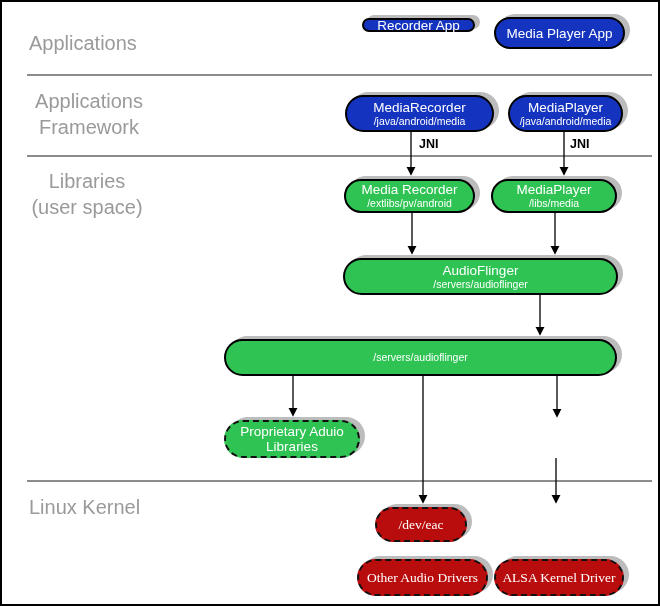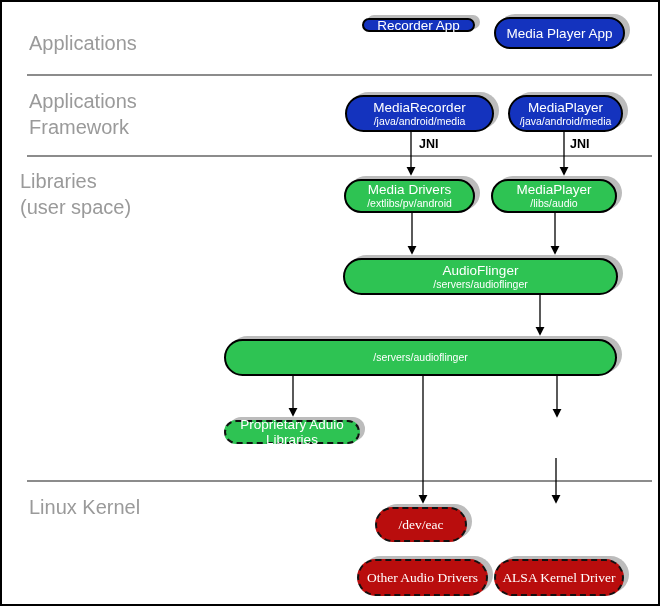--- a/index.html
+++ b/index.html
@@ -7,21 +7,21 @@
     position:relative;width:660px;height:606px;box-sizing:border-box;
     border:2px solid #000;background:#fff;overflow:hidden;
     font-family:"Liberation Sans", sans-serif;
   }
   .divider{
     position:absolute;left:25px;width:625px;height:0;
     border-top:2px solid var(--divider,#8c8c8c);
   }
   .layer-label{
     position:absolute;color:var(--layer-text,#9a9a9a);
-    font-size:20px;line-height:26px;white-space:nowrap;
+    font-size:20px;line-height:26px;text-align:center;white-space:nowrap;
   }
   .node{
     position:absolute;box-sizing:border-box;border-radius:19px;
     display:flex;flex-direction:column;align-items:center;justify-content:center;
     color:#fff;text-align:center;
     box-shadow:5px -3px 0 var(--shadow,#bcbcbc);
   }
   .node .title{font-size:13.5px;line-height:15px;white-space:nowrap;}
   .node .path{font-size:10.5px;line-height:13px;white-space:nowrap;}
   .blue{background:var(--blue,#1433be);border:2px solid #000;}
@@ -88,35 +88,35 @@
   <div class="node blue" style="left:343px;top:93px;width:149px;height:37px">
     <div class="title">MediaRecorder</div>
     <div class="path">/java/android/media</div>
   </div>
   <div class="node blue" style="left:506px;top:93px;width:115px;height:37px">
     <div class="title">MediaPlayer</div>
     <div class="path">/java/android/media</div>
   </div>
 
   <div class="node green" style="left:342px;top:177px;width:131px;height:34px">
-    <div class="title">Media Drivers</div>
+    <div class="title">Media Recorder</div>
     <div class="path">/extlibs/pv/android</div>
   </div>
   <div class="node green" style="left:489px;top:177px;width:126px;height:34px">
     <div class="title">MediaPlayer</div>
-    <div class="path">/libs/audio</div>
+    <div class="path">/libs/media</div>
   </div>
   <div class="node green" style="left:341px;top:256px;width:275px;height:37px">
     <div class="title">AudioFlinger</div>
     <div class="path">/servers/audioflinger</div>
   </div>
   <div class="node green" style="left:222px;top:337px;width:393px;height:37px">
     <div class="path">/servers/audioflinger</div>
   </div>
-  <div class="node green-dashed" style="left:222px;top:418px;width:136px;height:24px">
+  <div class="node green-dashed" style="left:222px;top:418px;width:136px;height:38px">
     <div class="title">Proprietary Aduio</div>
     <div class="title">Libraries</div>
   </div>
 
   <div class="node red-dashed" style="left:373px;top:505px;width:92px;height:35px">
     <div class="title">/dev/eac</div>
   </div>
   <div class="node red-dashed" style="left:355px;top:557px;width:131px;height:37px">
     <div class="title">Other Audio Drivers</div>
   </div>

